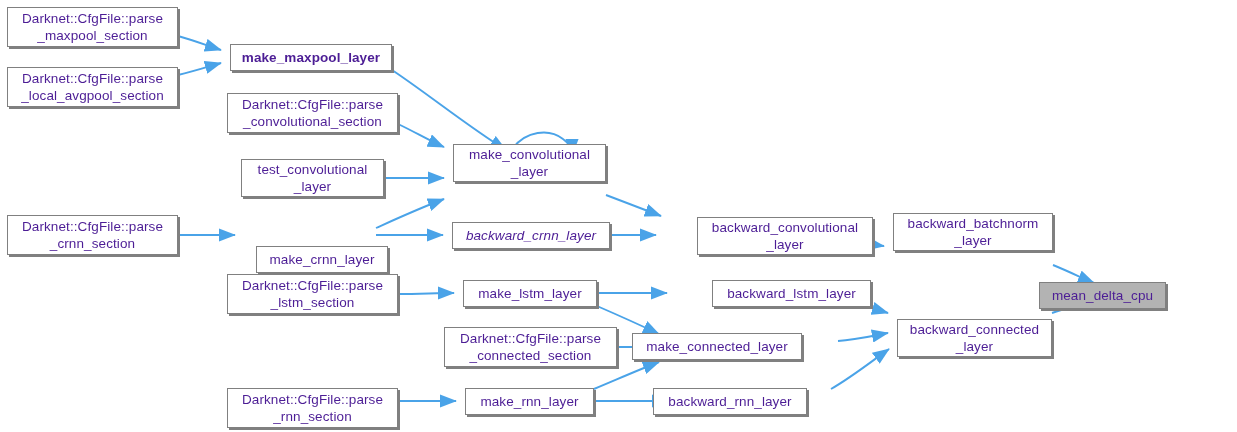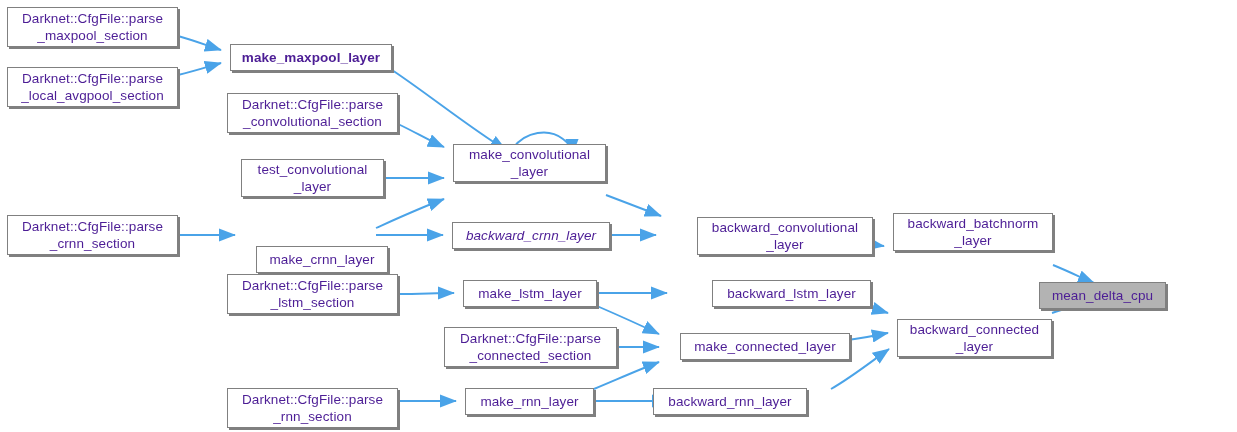--- a/index.html
+++ b/index.html
@@ -103,19 +103,19 @@
 _layer</div>
       <div class="node" style="left: 227px; top: 274px; width: 171px; height: 40px;">Darknet::CfgFile::parse
 _lstm_section</div>
       <div class="node" style="left: 463px; top: 280px; width: 134px; height: 27px;">make_lstm_layer</div>
       <div class="node" style="left: 712px; top: 280px; width: 159px; height: 27px;">backward_lstm_layer</div>
       <div class="node" style="left: 897px; top: 305px; width: 155px; height: 38px; margin-top: 14px;">backward_connected
 _layer</div>
       <div class="node highlight" style="left: 1039px; top: 282px; width: 127px; height: 27px;">mean_delta_cpu</div>
       <div class="node" style="left: 444px; top: 327px; width: 173px; height: 40px;">Darknet::CfgFile::parse
 _connected_section</div>
-      <div class="node" style="left: 680px; top: 333px; width: 170px; height: 27px;">make_connected_layer</div>
+      <div class="node" style="left: 632px; top: 333px; width: 170px; height: 27px;">make_connected_layer</div>
       <div class="node" style="left: 227px; top: 388px; width: 171px; height: 40px;">Darknet::CfgFile::parse
 _rnn_section</div>
       <div class="node" style="left: 465px; top: 388px; width: 129px; height: 27px;">make_rnn_layer</div>
       <div class="node" style="left: 653px; top: 388px; width: 154px; height: 27px;">backward_rnn_layer</div>
     </div>
 </div>
 
 </body></html>

